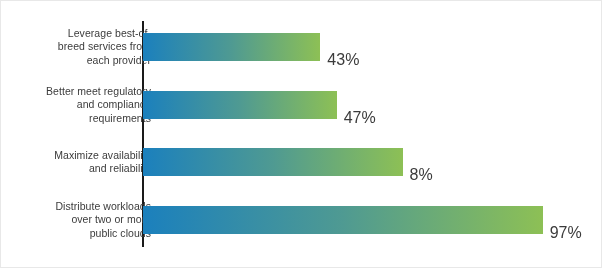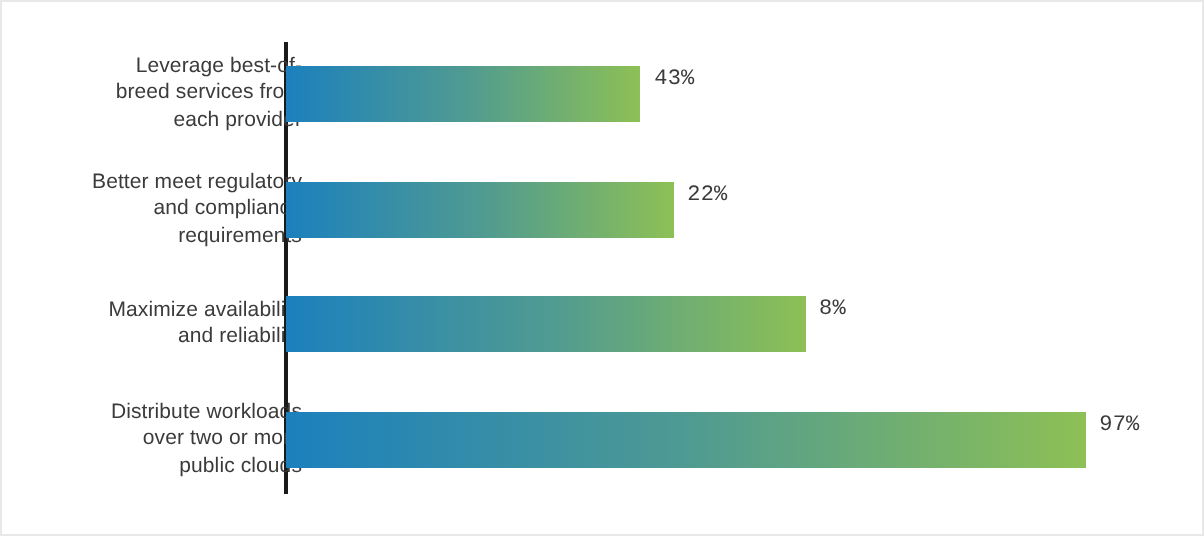--- a/index.html
+++ b/index.html
@@ -68,29 +68,28 @@
   }
   .bar {
     position: absolute;
     left: 0;
     top: 0;
     height: 28px;
     background-image: linear-gradient(to right, #1b80bd 0%, #4f9a92 50%, #8dc055 100%);
   }
   .bar-value-label {
     position: absolute;
-    top: 8px;
+    top: 28px;
     height: 28px;
     display: flex;
     align-items: center;
     color: #3b3b3b;
-    font-size: 11px;
+    font-size: 16px;
     letter-spacing: 0.1px;
     white-space: nowrap;
-    font-family: Liberation Mono, monospace;
   }
 </style>
 </head>
 <body>
 
 <div id="chart-figure">
 
   <div id="value-axis-line"></div>
 
   <div class="chart-row r0">
@@ -103,21 +102,21 @@
     <div class="bar-value-label" style="left: 326.16px;">43%</div>
   </div>
 
   <div class="chart-row r1">
     <div class="category-label">Better meet regulatory
 and compliance
 requirements</div>
     <div class="bar-track">
       <div class="bar" style="width: 193.64px;"></div>
     </div>
-    <div class="bar-value-label" style="left: 342.64px;">22%</div>
+    <div class="bar-value-label" style="left: 342.64px;">47%</div>
   </div>
 
   <div class="chart-row r2">
     <div class="category-label">Maximize availability
 and reliability</div>
     <div class="bar-track">
       <div class="bar" style="width: 259.56px;"></div>
     </div>
     <div class="bar-value-label" style="left: 408.56px;">8%</div>
   </div>

